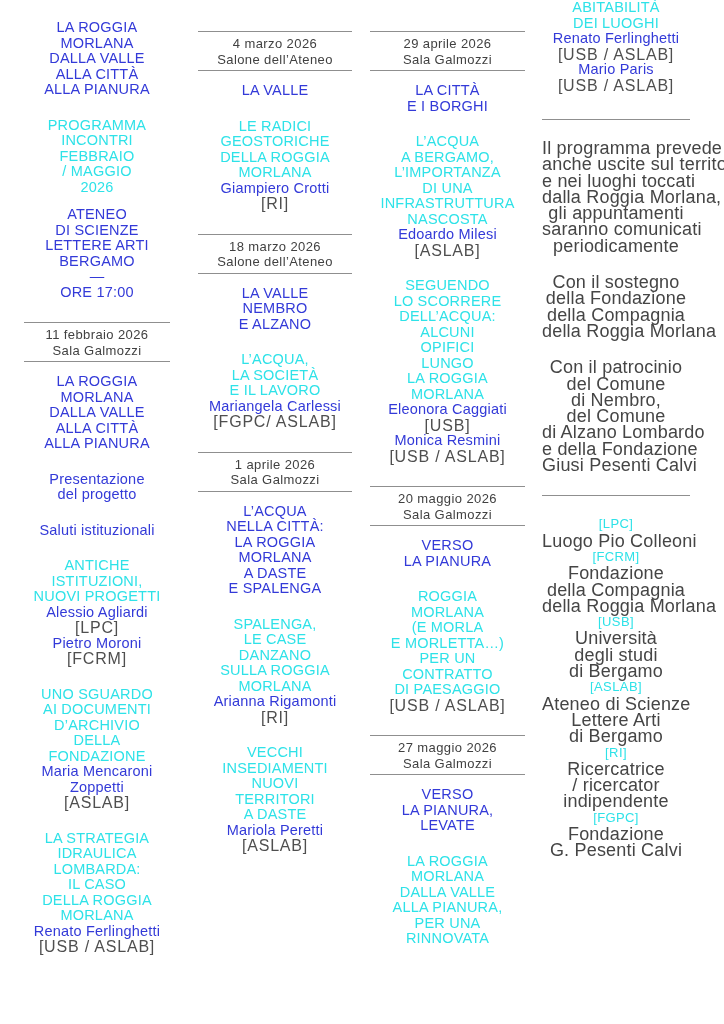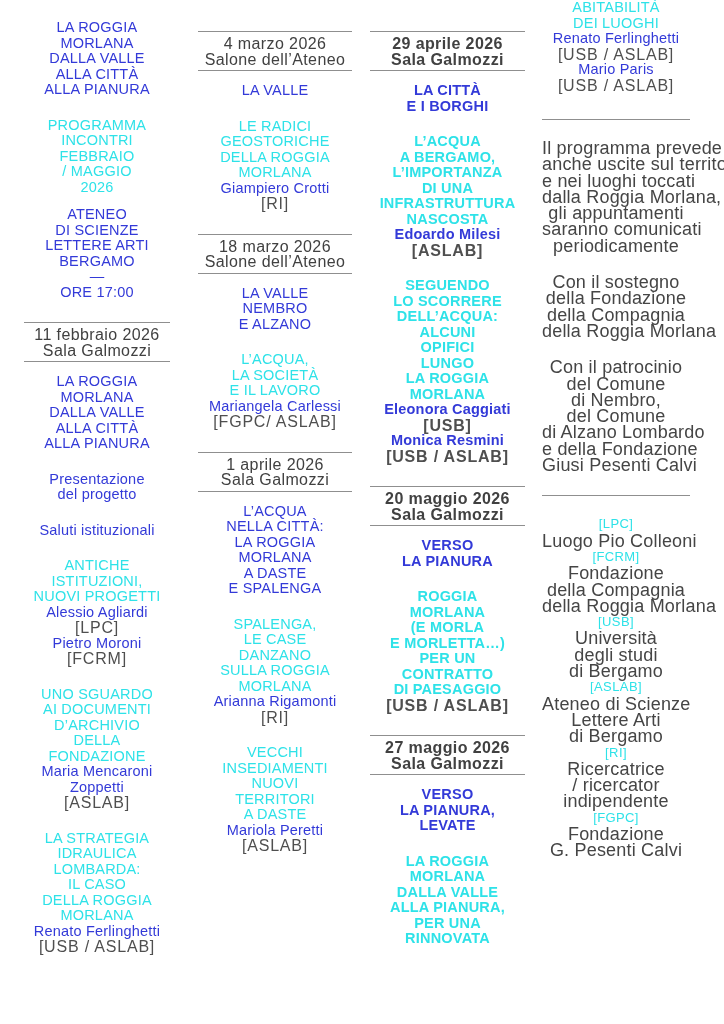--- a/index.html
+++ b/index.html
@@ -8,21 +8,21 @@
     width:724px;height:1024px;
     background:var(--background,#ffffff);
     overflow:hidden;
     font-family:"Liberation Sans","DejaVu Sans",sans-serif;
   }
   .column{position:absolute;top:0;height:784px;box-sizing:border-box;text-align:center;}
   .line{display:block;white-space:nowrap;}
   .l-blue,.l-name{color:var(--blue);font-size:14.5px;line-height:15.5px;letter-spacing:0.2px;}
   .l-cyan{color:var(--cyan);font-size:14.5px;line-height:15.5px;letter-spacing:0.2px;}
   .l-tag{color:var(--tag);font-size:16px;line-height:15.5px;letter-spacing:0.8px;}
-  .l-date{color:var(--date);font-size:16px;line-height:15.5px;letter-spacing:0.4px;}
+  .l-date{color:var(--date);font-size:13px;line-height:15.5px;letter-spacing:0.4px;}
   .l-dark{color:var(--dark);font-size:18px;line-height:16.3px;letter-spacing:0.2px;}
   .l-ctag{color:var(--cyan);font-size:13px;line-height:16.3px;letter-spacing:0.4px;}
   .group{margin-top:20px;}
   .group.m-sm{margin-top:20px;}
   .group.m-lg{margin-top:12px;}
   .rule-block{height:1px;background:var(--rule);margin-top:22px;}
   .rule-block.m-lg{margin-top:26px;}
   .hr{height:1px;background:var(--rule);}
   .datebox{margin-top:22px;}
   .datebox .dates{padding:4px 0 3px;}
@@ -176,21 +176,21 @@
       <div class="group">
         <div class="line l-cyan">VECCHI</div>
         <div class="line l-cyan">INSEDIAMENTI</div>
         <div class="line l-cyan">NUOVI</div>
         <div class="line l-cyan">TERRITORI</div>
         <div class="line l-cyan">A DASTE</div>
         <div class="line l-name">Mariola Peretti</div>
         <div class="line l-tag">[ASLAB]</div>
       </div>
     </div>
-    <div class="column" style="left: 370px; width: 155px; padding-top: 31px; font-weight: bold;">
+    <div class="column" style="left: 370px; width: 155px; padding-top: 31px;">
       <div class="datebox">
         <div class="hr"></div>
         <div class="dates">
           <div class="line l-date">29 aprile 2026</div>
           <div class="line l-date">Sala Galmozzi</div>
         </div>
         <div class="hr"></div>
       </div>
       <div class="group">
         <div class="line l-blue">LA CITTÀ</div>

